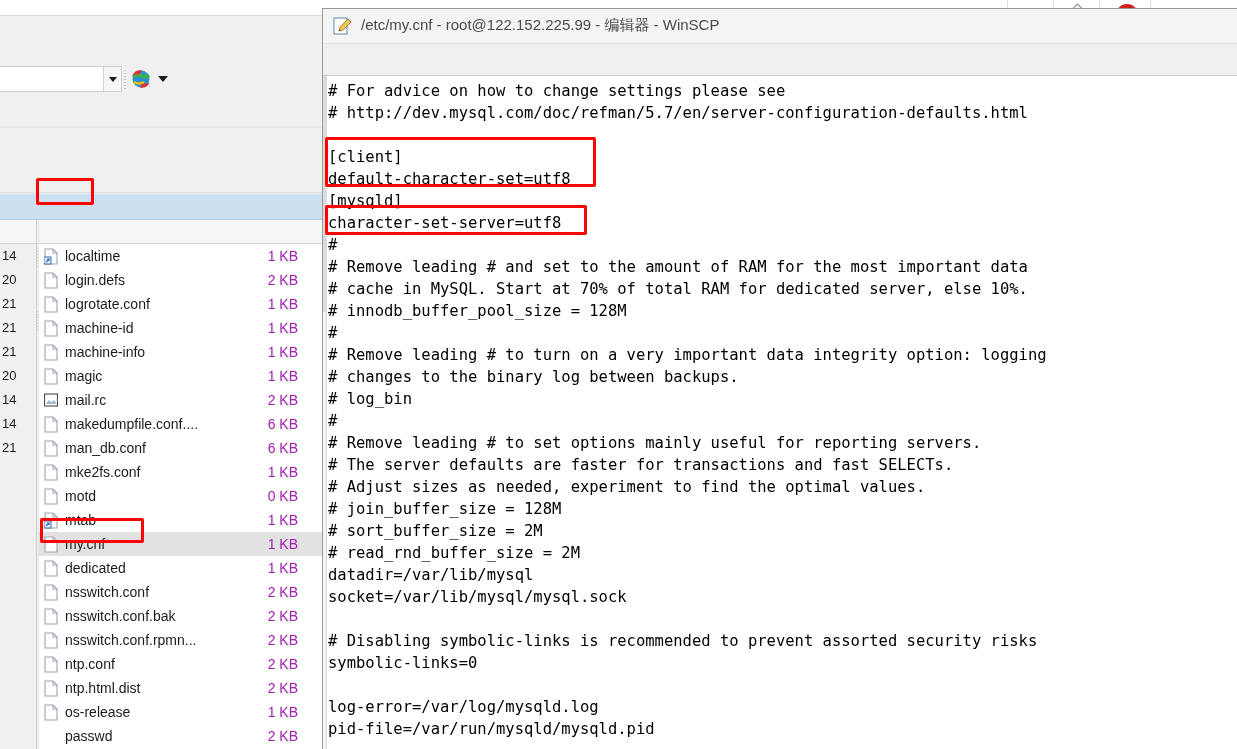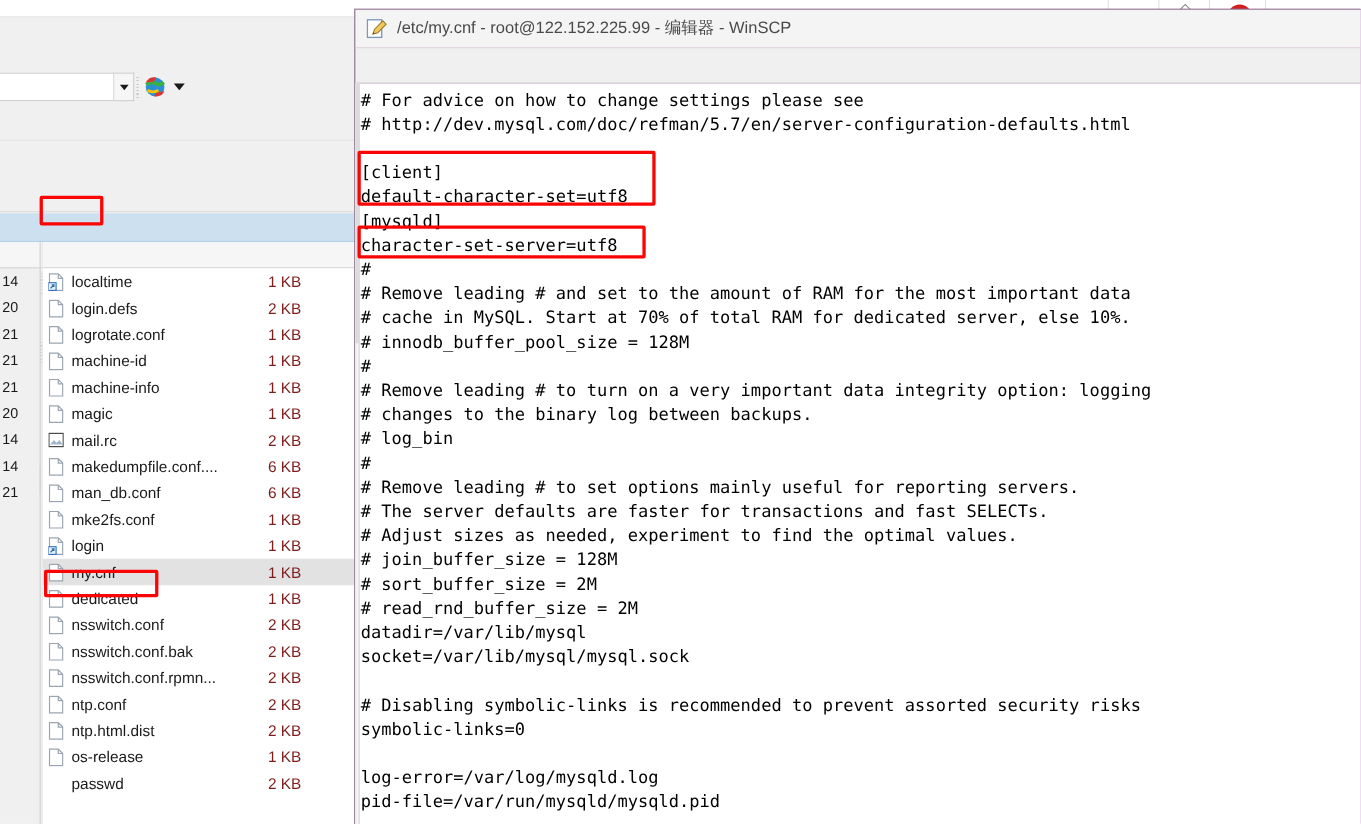--- a/index.html
+++ b/index.html
@@ -150,21 +150,21 @@
   }
   .frow{
     position:relative; height:24px; line-height:24px;
   }
   .frow.sel{ background:#e2e2e2; }
   .fico{ position:absolute; left:5px; top:4px; width:14px; height:17px; }
   .fname{
     position:absolute; left:26px; top:0; font-size:14px; color:#1a1a1a; white-space:nowrap;text-align:right;
   }
   .fsize{
-    position:absolute; right:48px; top:0; font-size:14px; color:#7f1d1d; text-align:center;
+    position:absolute; right:24px; top:0; font-size:14px; color:#a21caf; text-align:center;
   }
 
   
   .editor-win{
     position:absolute; left:322px; top:8px; width:915px; height:741px;
     background:#a21caf; border:1px solid #9b9b9b; border-bottom:none; border-right:none;
   }
   .ed-title{
     position:absolute; left:0; top:0; width:915px; height:34px; background:#f4f4f4;
   }
@@ -440,24 +440,32 @@
               <path d="M1 1h8l4 4v11H1z" fill="#ffffff" stroke="#9aa5b1" stroke-width="1.1"></path>
               <path d="M9 1v4h4" fill="none" stroke="#9aa5b1" stroke-width="1.1"></path>
             </svg></span>
           <span class="fname">mke2fs.conf</span>
           <span class="fsize">1 KB</span>
         </div>
         <div class="frow">
           <span class="fico"><svg width="14" height="17" viewBox="0 0 14 17">
               <path d="M1 1h8l4 4v11H1z" fill="#ffffff" stroke="#9aa5b1" stroke-width="1.1"></path>
               <path d="M9 1v4h4" fill="none" stroke="#9aa5b1" stroke-width="1.1"></path>
+            </svg></span>
+          <span class="fname">motd</span>
+          <span class="fsize">0 KB</span>
+        </div>
+        <div class="frow">
+          <span class="fico"><svg width="14" height="17" viewBox="0 0 14 17">
+              <path d="M1 1h8l4 4v11H1z" fill="#ffffff" stroke="#9aa5b1" stroke-width="1.1"></path>
+              <path d="M9 1v4h4" fill="none" stroke="#9aa5b1" stroke-width="1.1"></path>
               <rect x="0" y="9" width="7" height="7" fill="#e8f0f8" stroke="#2b6fb8" stroke-width="1"></rect>
               <path d="M2 14l3-3M3 11h2v2" stroke="#2b6fb8" stroke-width="1.2" fill="none"></path>
             </svg></span>
-          <span class="fname">login</span>
+          <span class="fname">mtab</span>
           <span class="fsize">1 KB</span>
         </div>
         <div class="frow sel">
           <span class="fico"><svg width="14" height="17" viewBox="0 0 14 17">
               <path d="M1 1h8l4 4v11H1z" fill="#ffffff" stroke="#9aa5b1" stroke-width="1.1"></path>
               <path d="M9 1v4h4" fill="none" stroke="#9aa5b1" stroke-width="1.1"></path>
             </svg></span>
           <span class="fname">my.cnf</span>
           <span class="fsize">1 KB</span>
         </div>

